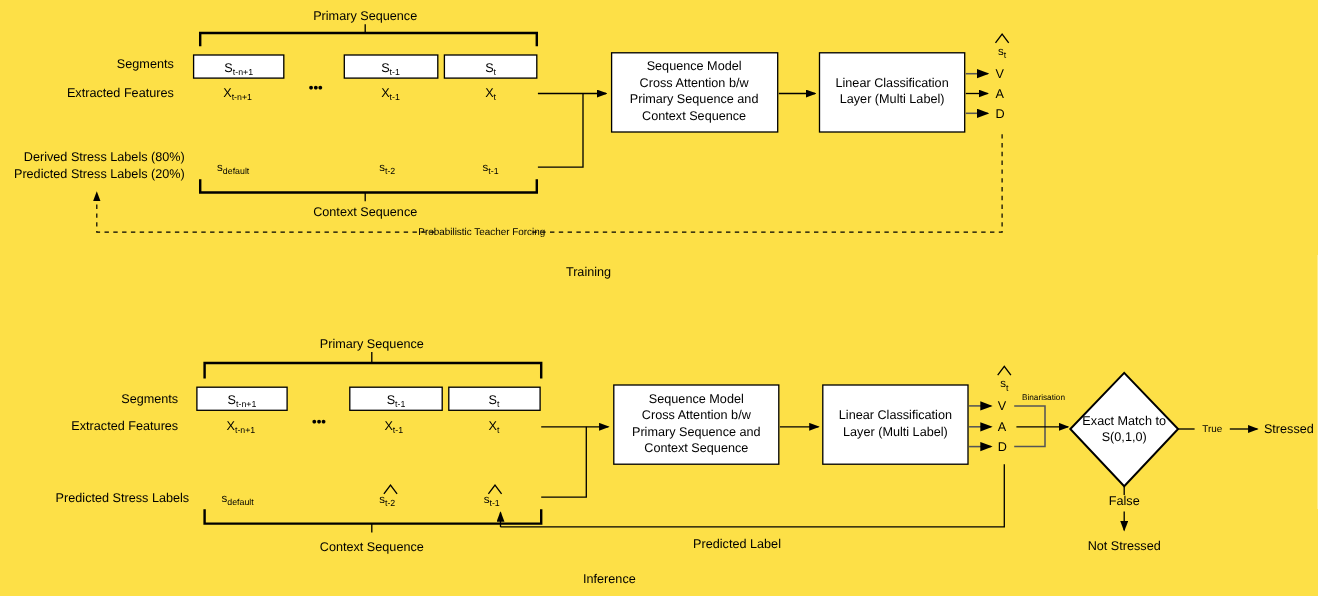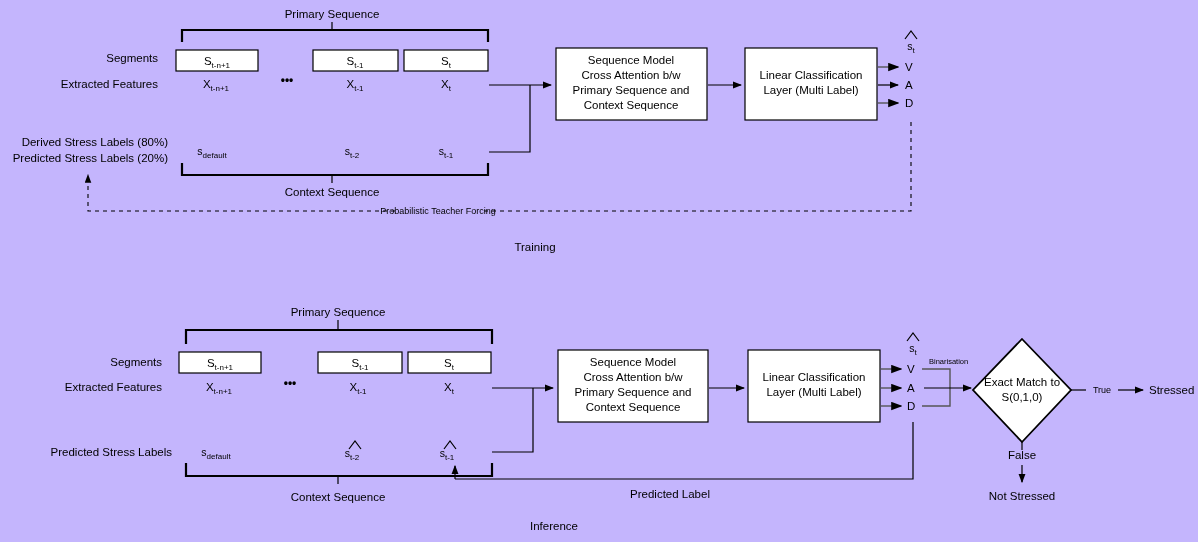--- a/index.html
+++ b/index.html
@@ -4,21 +4,21 @@
 <style>
   html, body {
     margin: 0;
     padding: 0;
     background: #ffffff;
   }
   #root {
     position: relative;
     width: 1198px;
     height: 542px;
-    background: #c4b5fd;
+    background: #fde047;
     font-family: "Liberation Sans", sans-serif;
     overflow: hidden;
   }
   svg.diagram {
     position: absolute;
     left: 0;
     top: 0;
     width: 1198px;
     height: 542px;
   }

